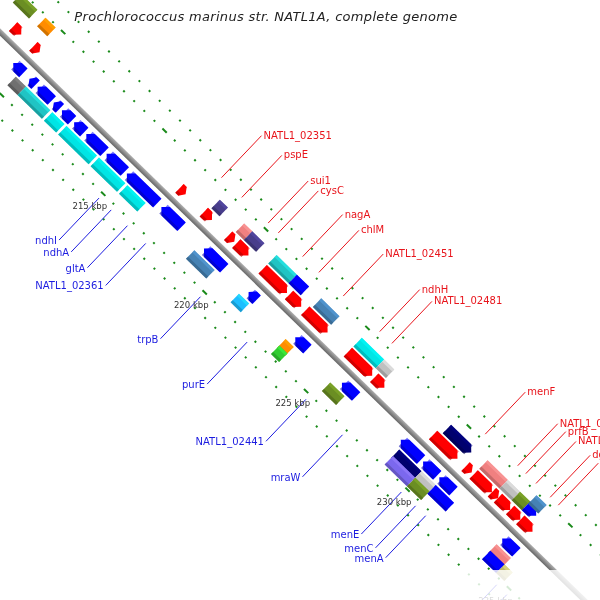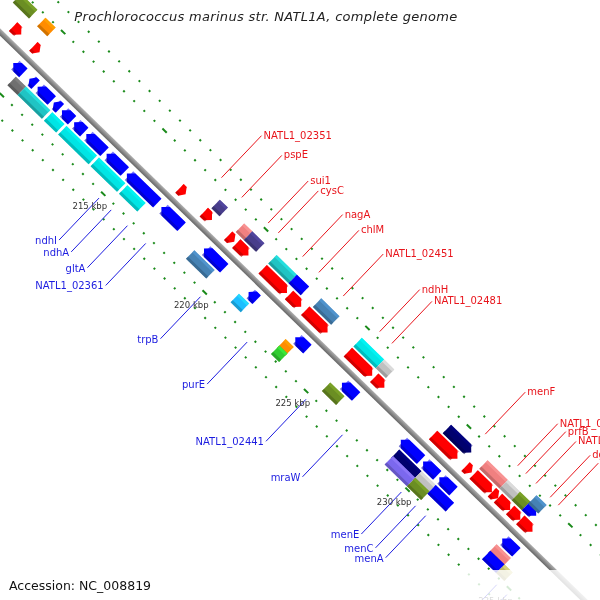--- a/index.html
+++ b/index.html
@@ -883,14 +883,13 @@
       <text x="292.72067053073374" y="406.49210997093945" class="tick-lbl" text-anchor="middle">225 kbp</text>
       <text x="394.16352151327703" y="505.14097202486033" class="tick-lbl" text-anchor="middle">230 kbp</text>
       <text x="495.6063724958203" y="603.7898340787812" class="tick-lbl" text-anchor="middle">235 kbp</text>
       <text x="597.0492234783636" y="702.438696132702" class="tick-lbl" text-anchor="middle">240 kbp</text>
     </g>
 </svg>
 
 <div class="title">Prochlorococcus marinus str. NATL1A, complete genome</div>
 
 <div class="footer">
-  <span class="acc">Accession: NC_008819</span>
 </div>
 
 </body></html>

